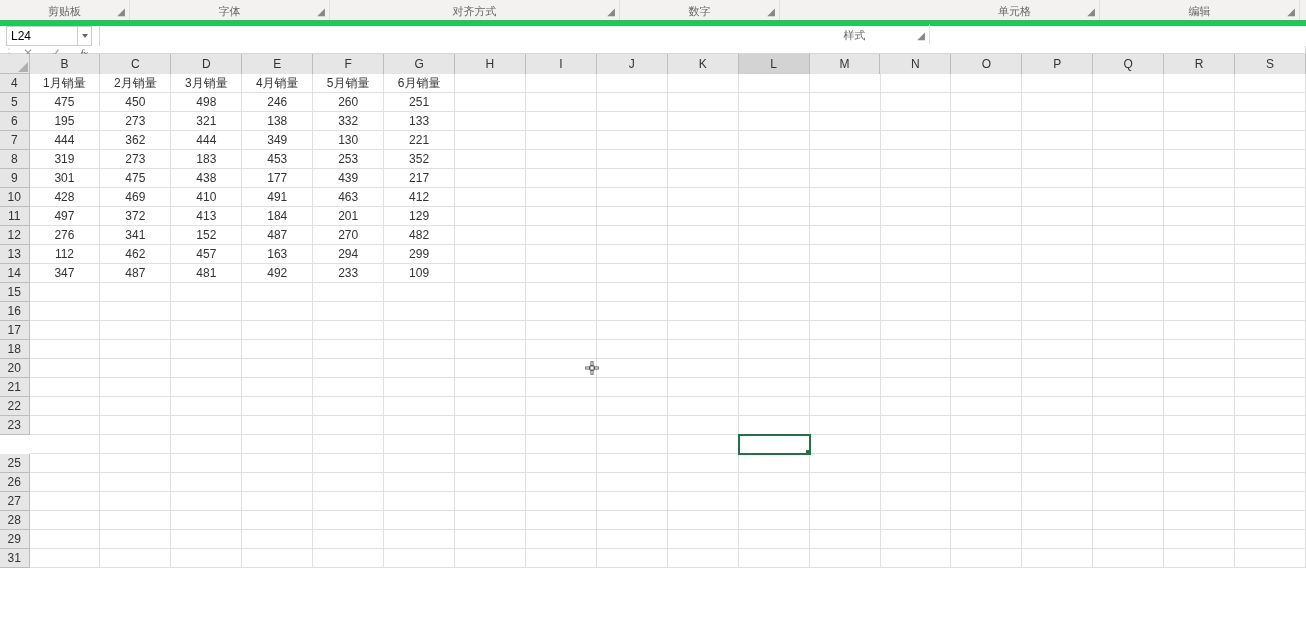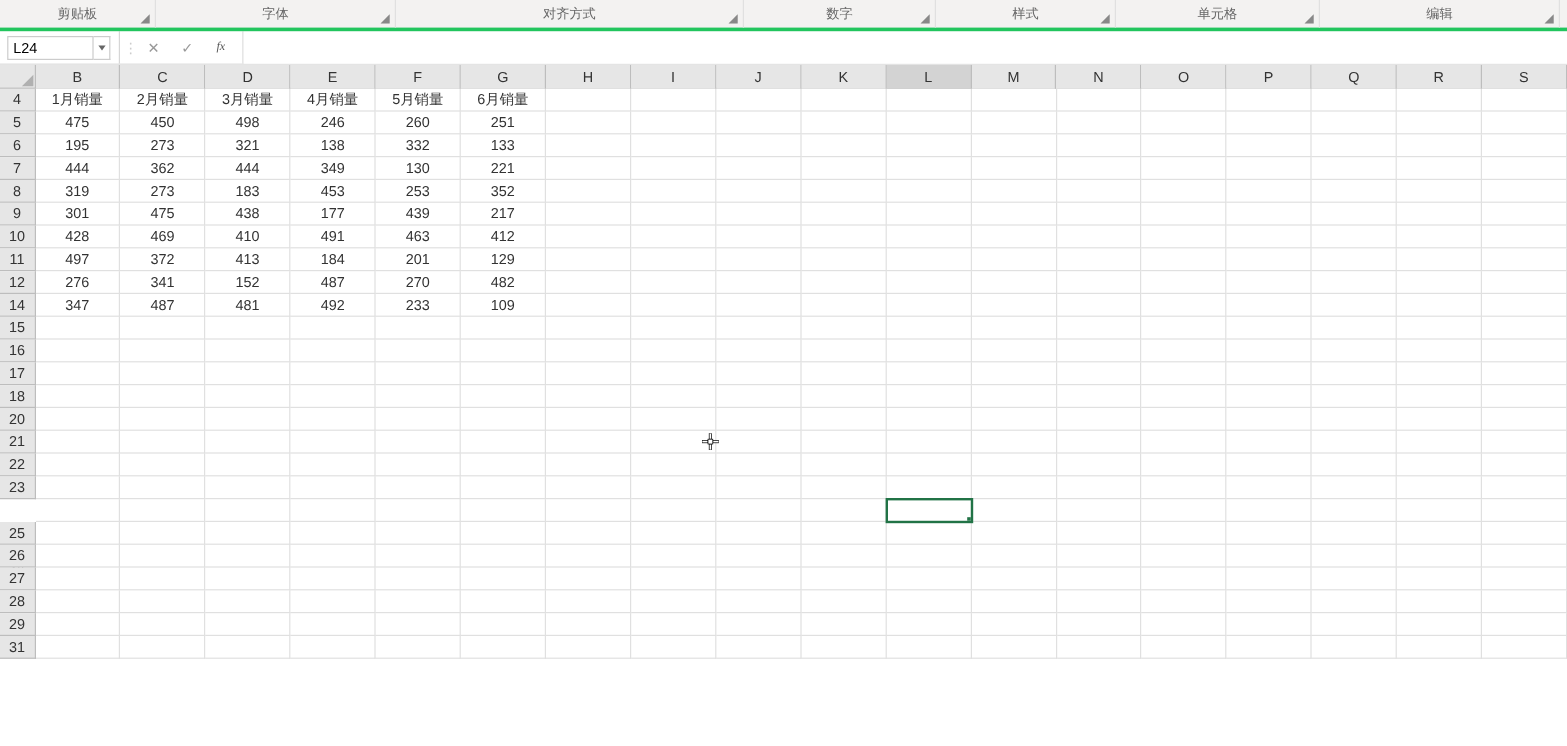--- a/index.html
+++ b/index.html
@@ -8,23 +8,23 @@
     font-size: 12px;
     background: #fff;
     overflow: hidden;
     color: #333;
     user-select: none;
   }
   
   .ribbon-groups {
     height: 26px;
     background: #f3f2f1;
-    border-bottom: 3px solid #22c55e;
+    border-bottom: 6px solid #22c55e;
     display: flex;
-    align-items: flex-end;
+    align-items: flex-start;
     position: relative;
   }
   .rgroup {
     position: relative;
     height: 100%;
     text-align: center;
     color: #666;
     font-size: 11px;
     padding-top: 4px;
     border-right: 1px solid #e0e0e0;
@@ -38,20 +38,21 @@
     color: #888;
     font-size: 10px;
   }
   
   .formula-row {
     height: 28px;
     background: #fff;
     border-bottom: 1px solid #d6d6d6;
     display: flex;
     align-items: stretch;
+    flex-direction: column;
   }
   .namebox-wrap {
     display: flex;
     align-items: center;
     border-right: 1px solid #d6d6d6;
     padding: 0 4px 0 6px;
     width: 100px;
   }
   .namebox {
     border: 1px solid #ccc;
@@ -425,20 +426,41 @@
         <div class="cell"></div>
         <div class="cell"></div>
         <div class="cell"></div>
         <div class="cell"></div>
         <div class="cell"></div>
         <div class="cell"></div>
         <div class="cell"></div>
         <div class="cell"></div>
       </div>
       <div class="row">
+        <div class="rowhdr">13</div>
+        <div class="cell num">112</div>
+        <div class="cell num">462</div>
+        <div class="cell num">457</div>
+        <div class="cell num">163</div>
+        <div class="cell num">294</div>
+        <div class="cell num">299</div>
+        <div class="cell"></div>
+        <div class="cell"></div>
+        <div class="cell"></div>
+        <div class="cell"></div>
+        <div class="cell"></div>
+        <div class="cell"></div>
+        <div class="cell"></div>
+        <div class="cell"></div>
+        <div class="cell"></div>
+        <div class="cell"></div>
+        <div class="cell"></div>
+        <div class="cell"></div>
+      </div>
+      <div class="row">
         <div class="rowhdr">14</div>
         <div class="cell num">347</div>
         <div class="cell num">487</div>
         <div class="cell num">481</div>
         <div class="cell num">492</div>
         <div class="cell num">233</div>
         <div class="cell num">109</div>
         <div class="cell"></div>
         <div class="cell"></div>
         <div class="cell"></div>

